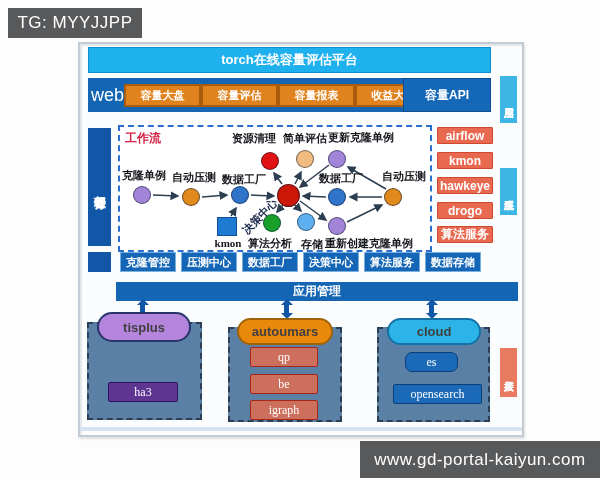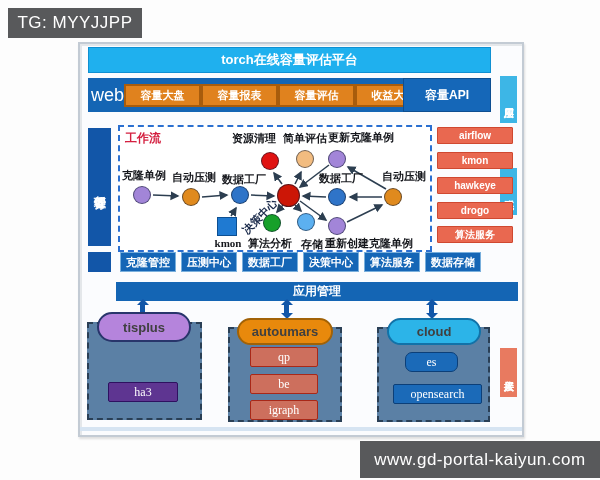--- a/index.html
+++ b/index.html
@@ -53,22 +53,22 @@
   .c-green  { background:#17a02a; }
   .c-lblue  { background:#5cb0f0; }
   .ksq { position:absolute; background:#1f7ad2; border:1px solid #0c4f92; }
   .nl { position:absolute; font-size:11px; font-weight:bold; color:#15171c; white-space:nowrap;
         transform:translateX(-50%); }
   .nl-serif { font-family:"Liberation Serif", serif; }
   .decision-lbl { position:absolute; font-size:11px; font-weight:bold; color:#1a2a4a;
                   transform:rotate(-46deg); white-space:nowrap; }
 
   
-  .sysbtn { left:437px; width:76px; height:17px; background:#e96850; border:1px solid #cf4830;
-            color:#fff; font-size:10px; font-weight:bold; border-radius:1px; }
+  .sysbtn { left:437px; width:56px; height:17px; background:#e96850; border:1px solid #cf4830;
+            color:#fff; font-size:12px; font-weight:bold; border-radius:1px; }
 
   
   .modrow { left:120px; top:252px; width:340px; height:20px; display:flex; gap:5px; }
   .modbtn { background:#1566b6; border:1px solid #79afdc; color:#fff; font-weight:bold; font-size:11px;
             padding:0 5px; display:flex; align-items:center; justify-content:center; white-space:nowrap; }
 
   .appbar { left:88px; top:282px; width:402px; height:19px; background:#1465b4; color:#fff;
             font-weight:bold; font-size:12px;margin-left:28px; }
 
   
@@ -99,22 +99,22 @@
   <div class="abs dark-badge flexc" style="left:8px; top:8px; width:134px; height:30px;">TG: MYYJJPP</div>
   <div class="abs dark-badge flexc" style="left:360px; top:441px; width:240px; height:37px;">www.gd-portal-kaiyun.com</div>
 
   <div class="abs" id="frame"></div>
 
   <div class="abs flexc titlebar">torch在线容量评估平台</div>
 
   <div class="abs webbar">
     <span class="web-label">web</span>
     <span class="btn-orange">容量大盘</span>
+    <span class="btn-orange">容量评估</span>
     <span class="btn-orange">容量报表</span>
-    <span class="btn-orange">容量评估</span>
     <span class="btn-orange">收益大盘</span>
   </div>
   <div class="abs flexc api-box">容量API</div>
 
   <div class="abs layer-badge layer-cyan" style="left:500px; top:76px; height:47px;">应用层</div>
   <div class="abs layer-badge layer-cyan" style="left:500px; top:168px; height:47px;">系统层</div>
   <div class="abs layer-badge layer-red" style="left:500px; top:348px; height:49px;">接入层</div>
 
   <div class="abs taskbar">任务管理</div>
   <div class="abs taskbar-stub"></div>

